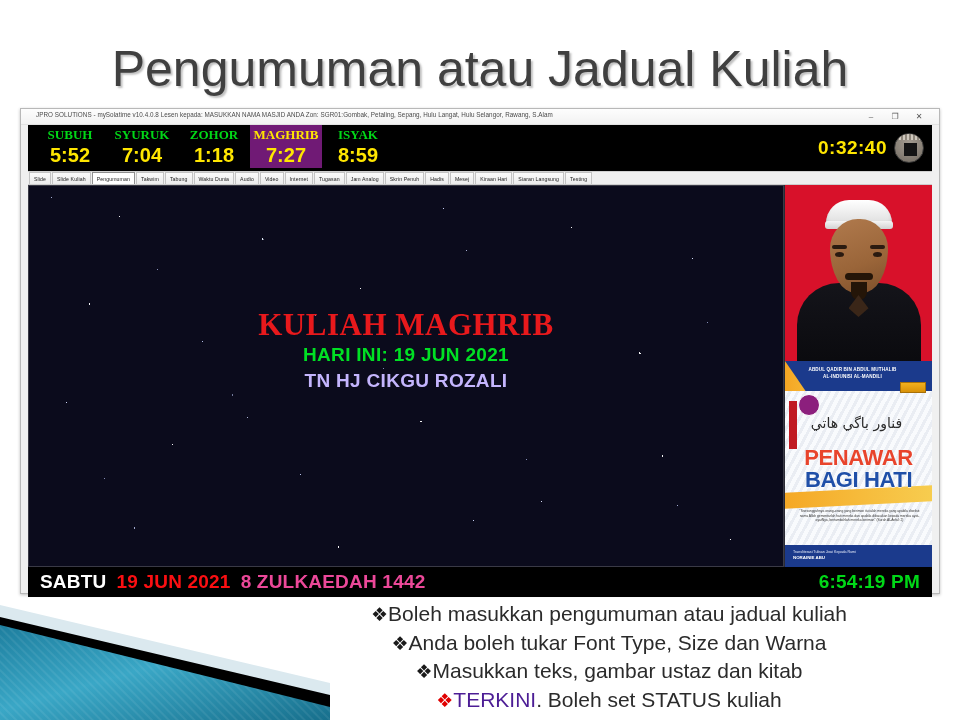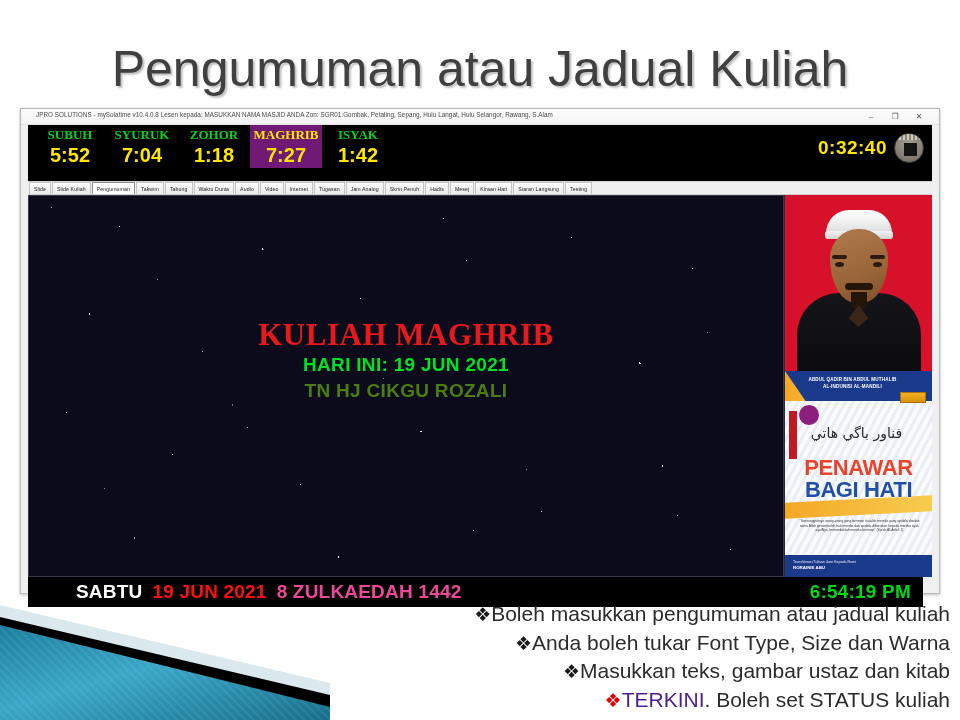--- a/index.html
+++ b/index.html
@@ -57,21 +57,21 @@
     text-align: center;
     line-height: 14px;
   }
   #win-min { right: 58px; }
   #win-max { right: 34px; }
   #win-close { right: 10px; }
 
   
   #prayer-bar {
     position: relative;
-    height: 56px;
+    height: 46px;
     background: #000000;
     margin: 0 7px;
   }
   #prayer-row {
     position: absolute;
     left: 6px; top: 0;
     display: flex;
   }
   .prayer-cell {
     width: 72px;
@@ -240,21 +240,21 @@
   #kuliah-date {
     font-size: 19px;
     font-weight: bold;
     color: #00e024;
     line-height: 26px;
     letter-spacing: 0.3px;
   }
   #kuliah-speaker {
     font-size: 19px;
     font-weight: bold;
-    color: #4d7c0f;
+    color: #c4b5fd;
     line-height: 26px;
     letter-spacing: 0.3px;
   }
   #kuliah-topic {
     font-size: 19px;
     font-weight: bold;
     color: #ffe600;
     line-height: 26px;
     letter-spacing: 0.3px;
   }
@@ -465,47 +465,46 @@
     color: #e9eefb;
     line-height: 5px;
   }
   #book-poster .bp-translator b { font-size: 4.4px; color: #fff; }
 
   
   #date-bar {
     position: relative;
     height: 30px;
     background: #000;
-    margin: 0 16px 0 7px;
+    margin: 0 7px 0 7px;
     display: flex;
     align-items: center;
-    padding-left: 36px;
   }
   #date-left {
     display: flex; align-items: baseline; gap: 10px;
     padding-left: 12px;
     font-size: 19px; font-weight: bold;
     letter-spacing: 0.2px;
   }
   #day-name { color: #ffffff; }
   #greg-date { color: #fb0f12; }
   #hijri-date { color: #ec4899; }
   #clock {
     position: absolute; right: 12px;
     font-size: 19px; font-weight: bold;
     color: #00d817;
     letter-spacing: 0.2px;
   }
 
   
   #bullet-list {
     position: absolute;
-    left: 300px; top: 600px;
+    left: 284px; top: 600px;
     width: 650px;
-    text-align: right;
+    text-align: center;
     z-index: 6;
   }
   .bullet-line {
     font-size: 21px;
     color: #2b2b2b;
     line-height: 27.5px;
     white-space: nowrap;
   }
   .bullet-line .dia { font-size: 19px; color: #1a1a1a; }
   .bullet-line.highlight .dia { color: #e00000; }
@@ -547,21 +546,21 @@
         <div class="prayer-cell">
           <span class="prayer-name">ZOHOR</span>
           <span class="prayer-time">1:18</span>
         </div>
         <div class="prayer-cell active">
           <span class="prayer-name">MAGHRIB</span>
           <span class="prayer-time">7:27</span>
         </div>
         <div class="prayer-cell">
           <span class="prayer-name">ISYAK</span>
-          <span class="prayer-time">1:42</span>
+          <span class="prayer-time">8:59</span>
         </div>
       </div>
     <div id="countdown-wrap">
       <div id="countdown">0:32:40</div>
       <div id="kaaba-icon"></div>
     </div>
   </div>
 
   <div id="tab-strip">
       <div class="tab">Slide</div>

